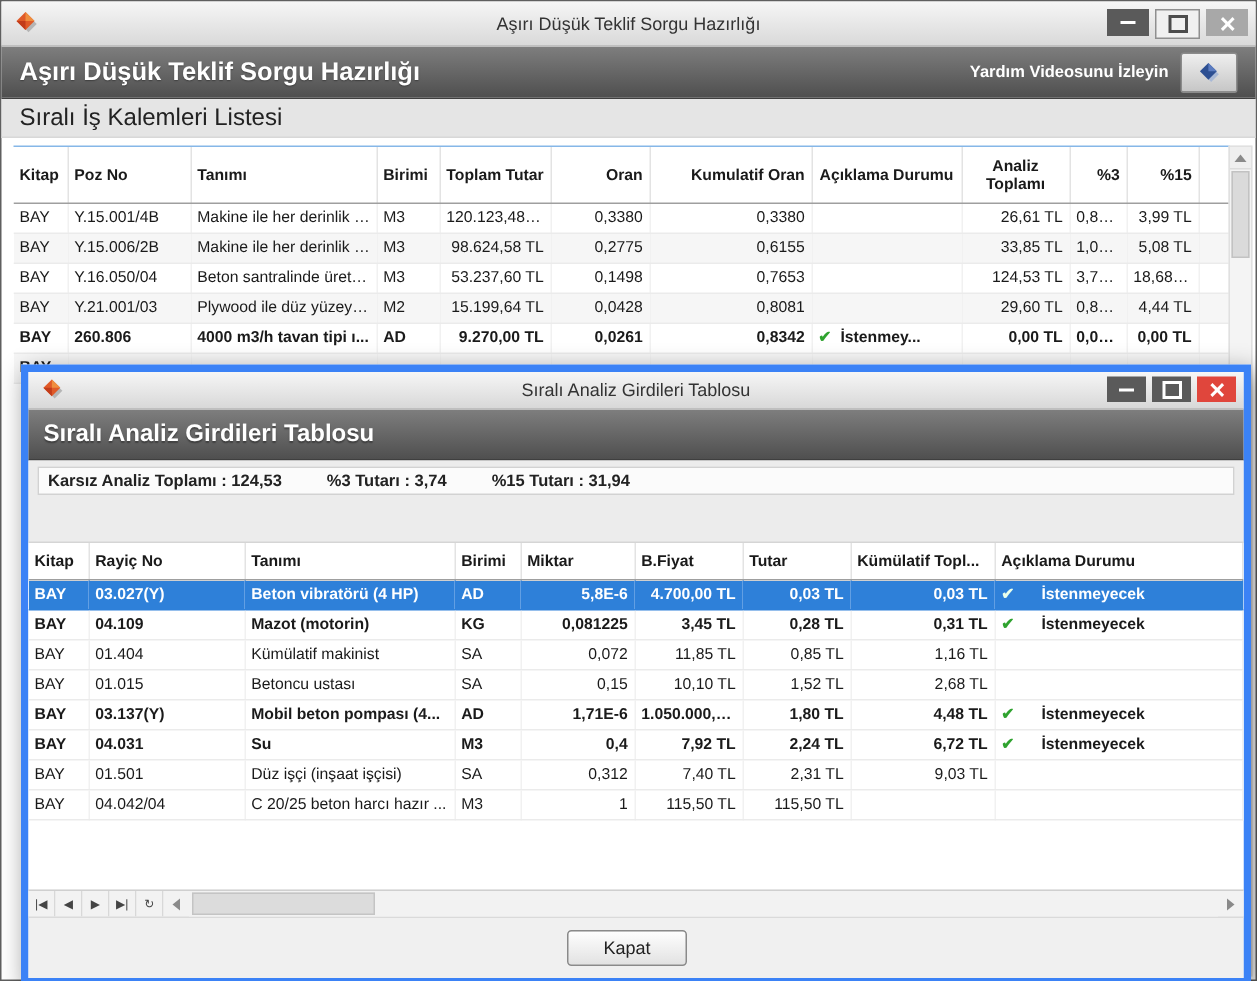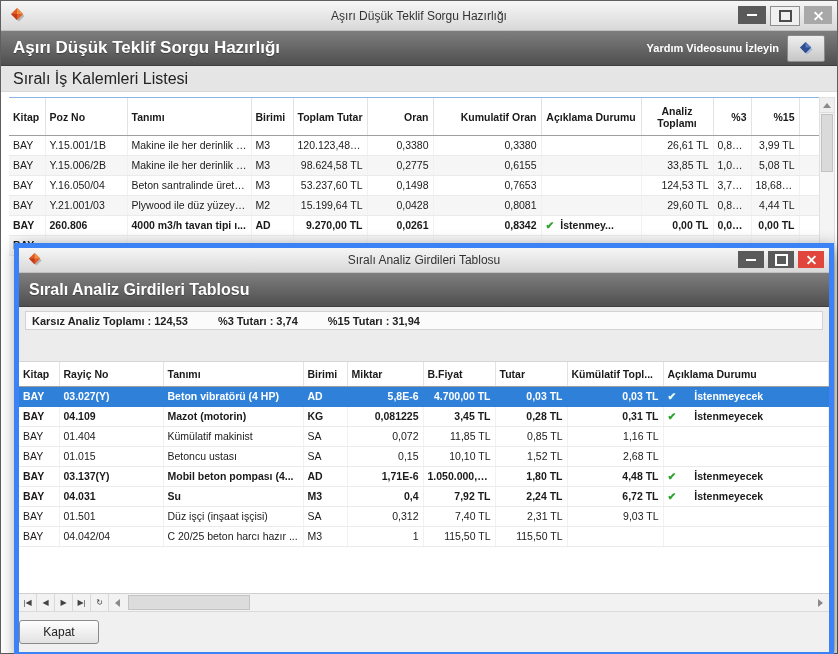--- a/index.html
+++ b/index.html
@@ -85,21 +85,21 @@
   .dlg-gridwrap{flex:1;overflow:hidden;background:#fff;}
   .dlg-nav{flex:0 0 17px;display:flex;background:#f2f2f2;border-top:1px solid #cfcfcf;}
   .nav-btn{width:17px;display:flex;align-items:center;justify-content:center;font-size:8px;color:#444;
            background:#f2f2f2;border-right:1px solid #d8d8d8;cursor:default;}
   .hscroll{flex:1;display:flex;background:#f2f2f2;}
   .hs-btn{width:17px;display:flex;align-items:center;justify-content:center;}
   .tri-left{width:0;height:0;border-top:4px solid transparent;border-bottom:4px solid transparent;border-right:5px solid #8a8a8a;}
   .tri-right{width:0;height:0;border-top:4px solid transparent;border-bottom:4px solid transparent;border-left:5px solid #8a8a8a;}
   .hs-track{flex:1;position:relative;background:#f2f2f2;}
   .hs-thumb{position:absolute;left:2px;top:1px;bottom:1px;width:120px;background:#dcdcdc;border:1px solid #c4c4c4;}
-  .dlg-bottom{flex:0 0 40px;background:#f0f0f0;display:flex;align-items:center;justify-content:flex-start;
+  .dlg-bottom{flex:0 0 40px;background:#f0f0f0;display:flex;align-items:center;justify-content:center;
               padding-right:12px;border-top:1px solid #dadada;}
   .kapat-btn{width:80px;height:24px;background:linear-gradient(#fefefe,#e2e2e2);border:1px solid #8a8a8a;
              border-radius:3px;font-size:12px;color:#222;font-family:"Liberation Sans",sans-serif;}
 </style>
 </head>
 <body>
 
 <div class="window">
 
   <div class="titlebar">
@@ -169,21 +169,21 @@
           <th class="wrap">Açıklama Durumu</th>
           <th class="wrap">Analiz Toplamı</th>
           <th class="num">%3</th>
           <th class="num">%15</th>
           <th></th>
         </tr>
       </thead>
       <tbody id="main-tbody">
           <tr>
             <td>BAY</td>
-            <td>Y.15.001/1B</td>
+            <td>Y.15.001/4B</td>
             <td>Makine ile her derinlik ve ...</td>
             <td>M3</td>
             <td class="num">120.123,48 TL</td>
             <td class="num">0,3380</td>
             <td class="num">0,3380</td>
             <td><span></span></td>
             <td class="num">26,61 TL</td>
             <td class="num">0,80 TL</td>
             <td class="num">3,99 TL</td>
             <td></td>

